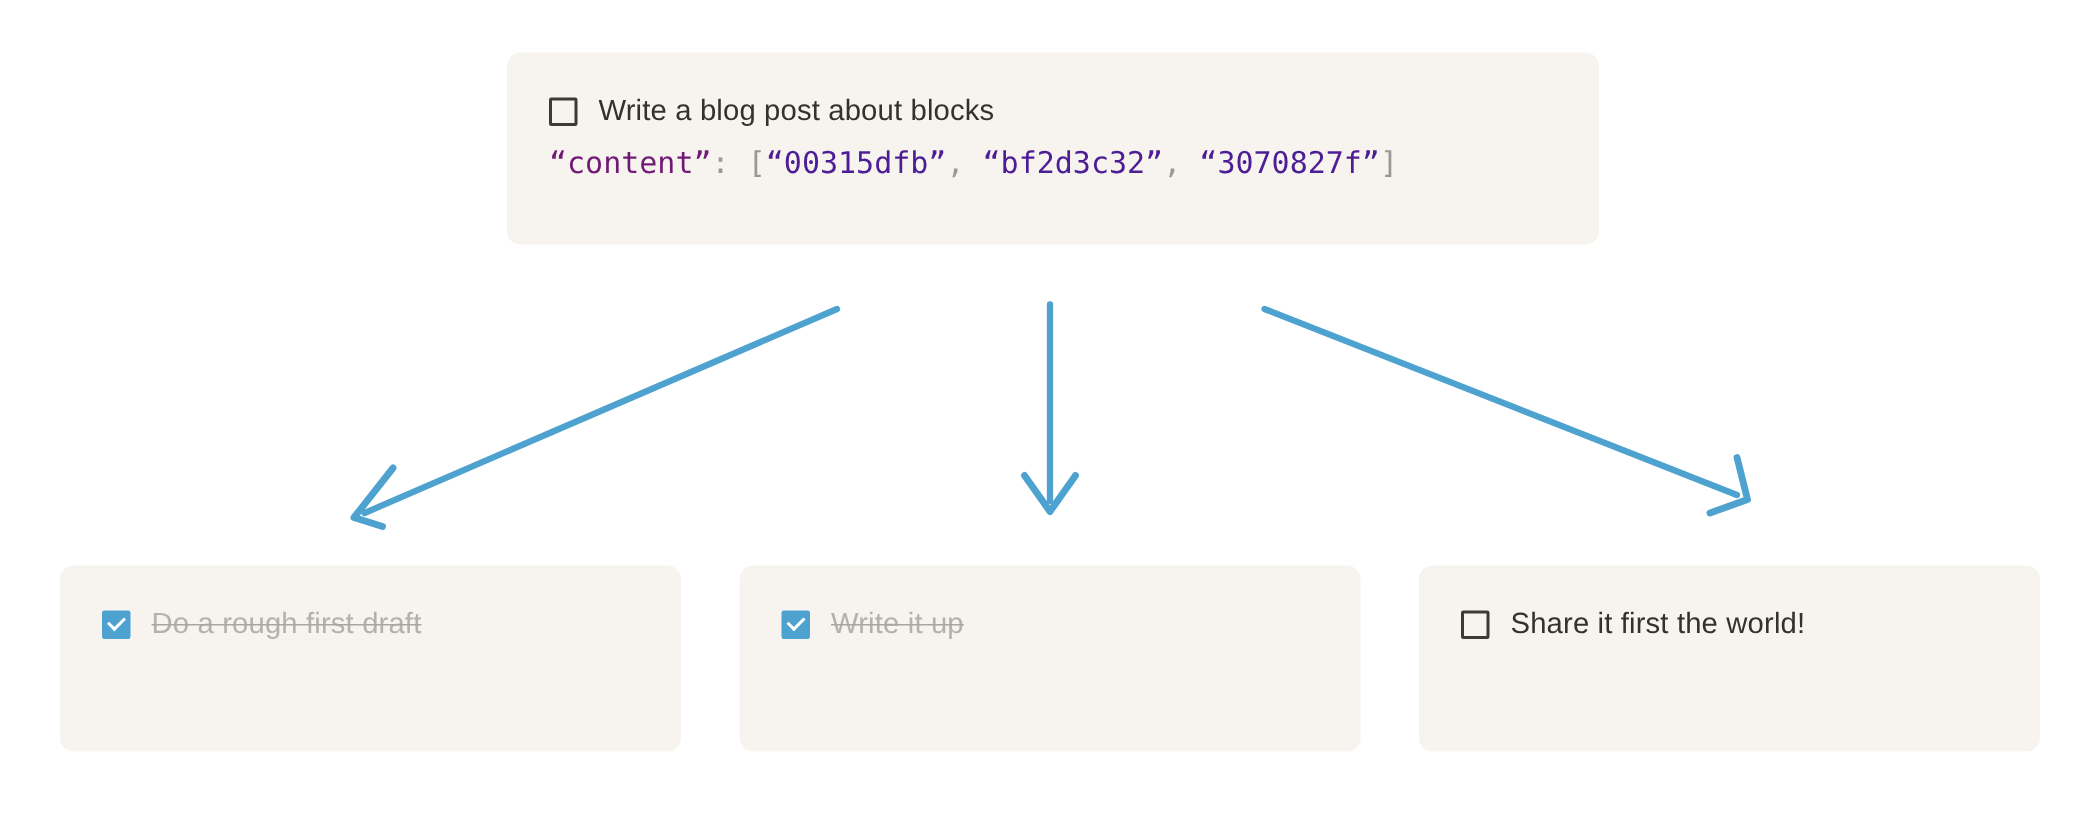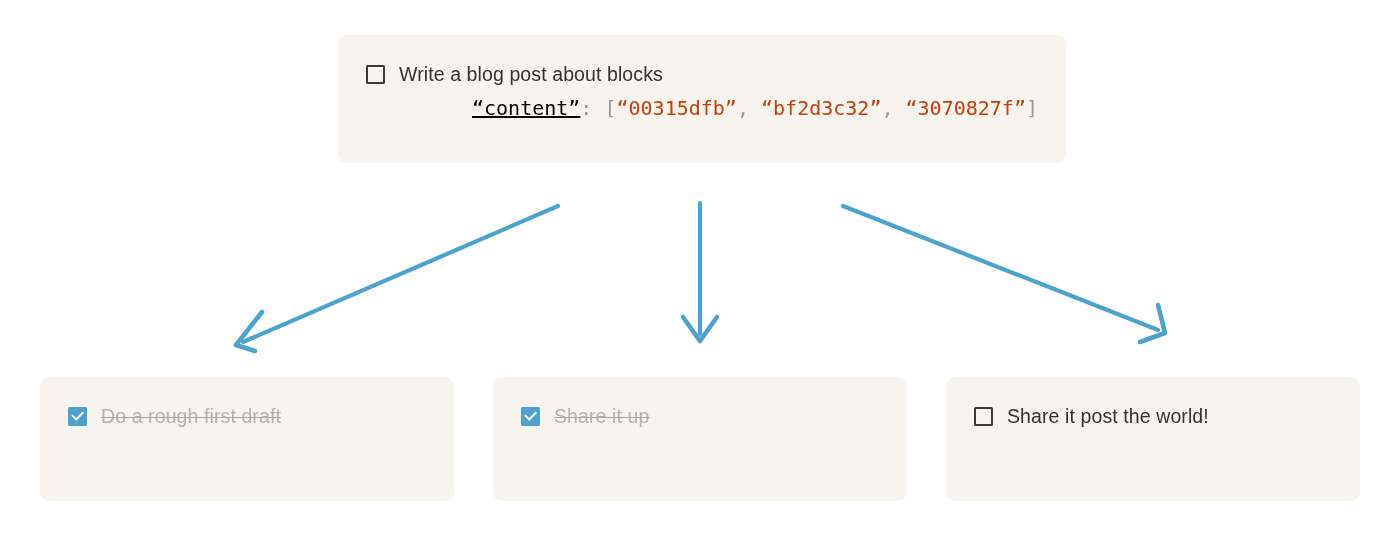--- a/index.html
+++ b/index.html
@@ -15,21 +15,20 @@
     font-family: "Liberation Sans", sans-serif;
     -webkit-font-smoothing: antialiased;
   }
 
   .stage {
     position: absolute;
     left: 0;
     top: 0;
     width: 1400px;
     height: 544px;
-    text-align: right;
   }
 
   
   .card {
     position: absolute;
     background: #f7f4f0;
     border-radius: 9px;
     box-sizing: border-box;
   }
 
@@ -103,23 +102,23 @@
 
   
   .json-row {
     margin-top: 9px;
     font-family: "DejaVu Sans Mono", monospace;
     font-size: 20px;
     color: #9b9892;
     white-space: nowrap;
     letter-spacing: 0px;
   }
-  .json-key   { color: #000000; text-decoration: underline; }
+  .json-key   { color: #701a75; }
   .json-punct { color: #9b9892; }
-  .json-str   { color: #c2410c; }
+  .json-str   { color: #4c1d95; }
 
   
   .arrows {
     position: absolute;
     left: 0;
     top: 0;
     width: 1400px;
     height: 544px;
     pointer-events: none;
   }
@@ -164,24 +163,24 @@
         </span>
       <span class="todo-label done">Do a rough first draft</span>
     </div>
   </div>
 
   <div class="card card-leaf c1">
     <div class="todo-row">
       <span class="checkbox checked">
           <span class="tick"></span>
         </span>
-      <span class="todo-label done">Share it up</span>
+      <span class="todo-label done">Write it up</span>
     </div>
   </div>
 
   <div class="card card-leaf c2">
     <div class="todo-row">
       <span class="checkbox unchecked"></span>
-      <span class="todo-label">Share it post the world!</span>
+      <span class="todo-label">Share it first the world!</span>
     </div>
   </div>
 
 </div>
 
 </body></html>

